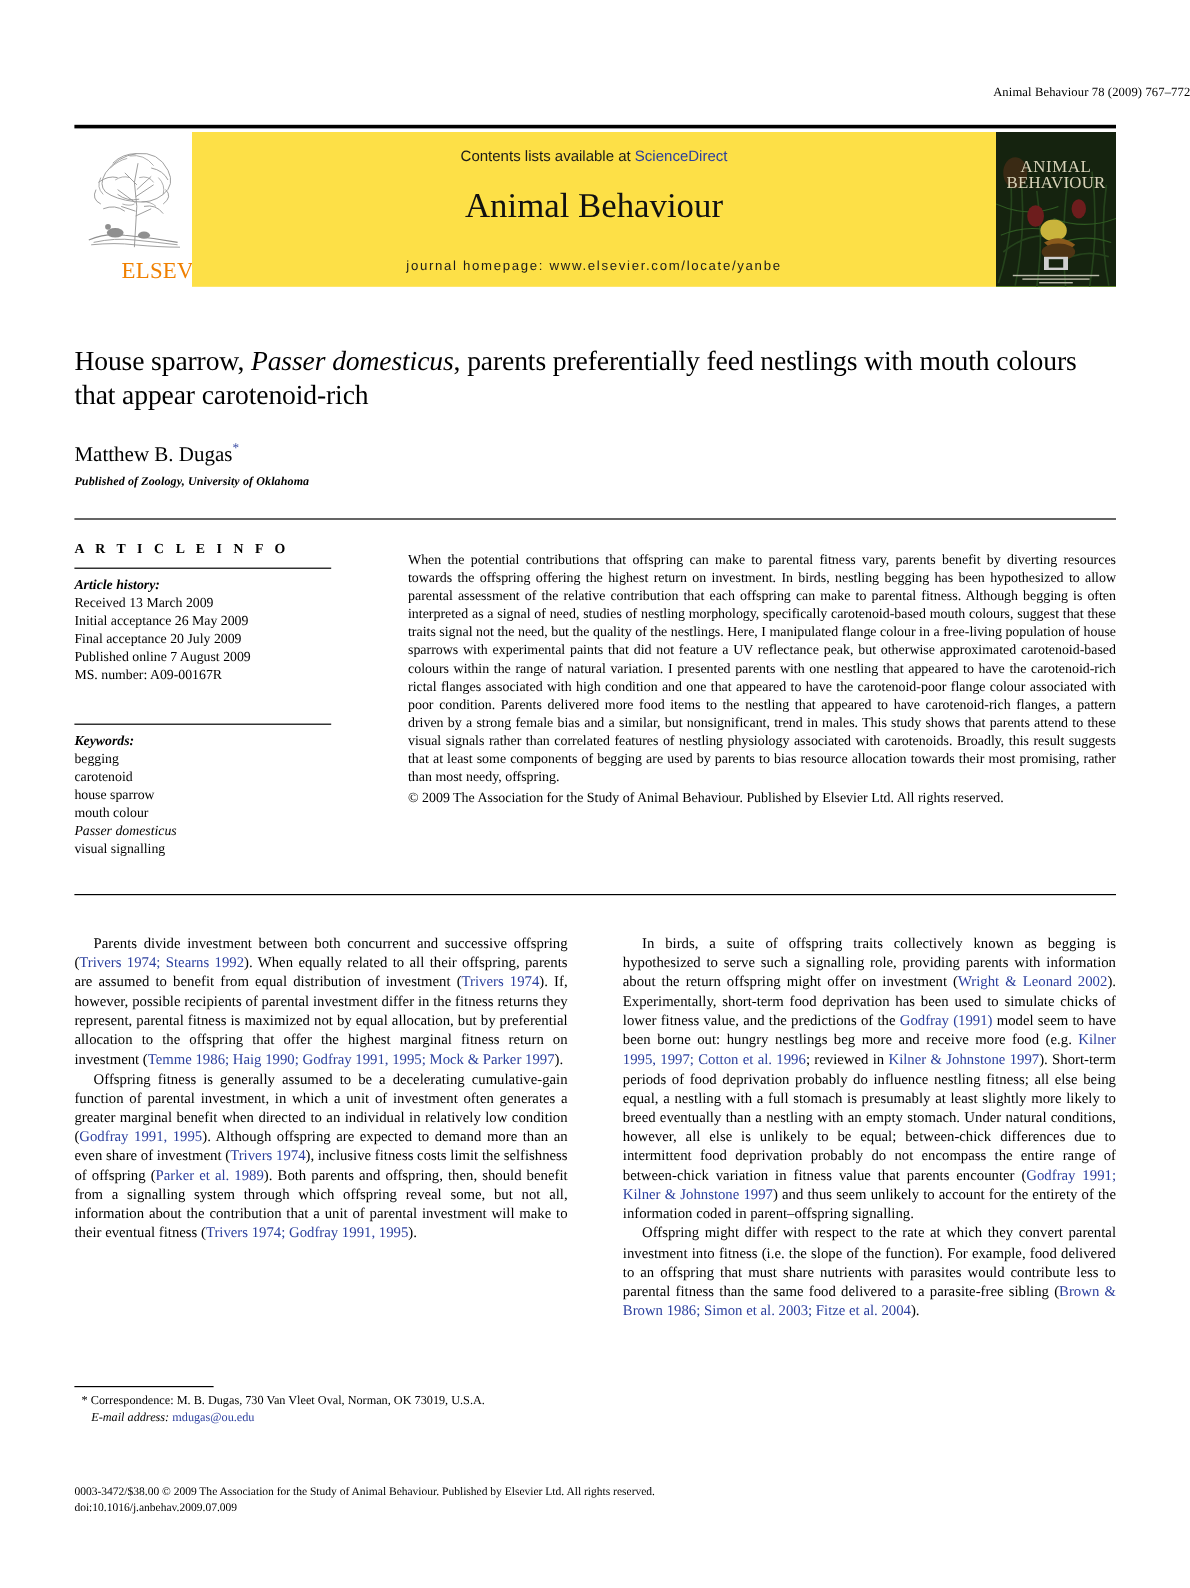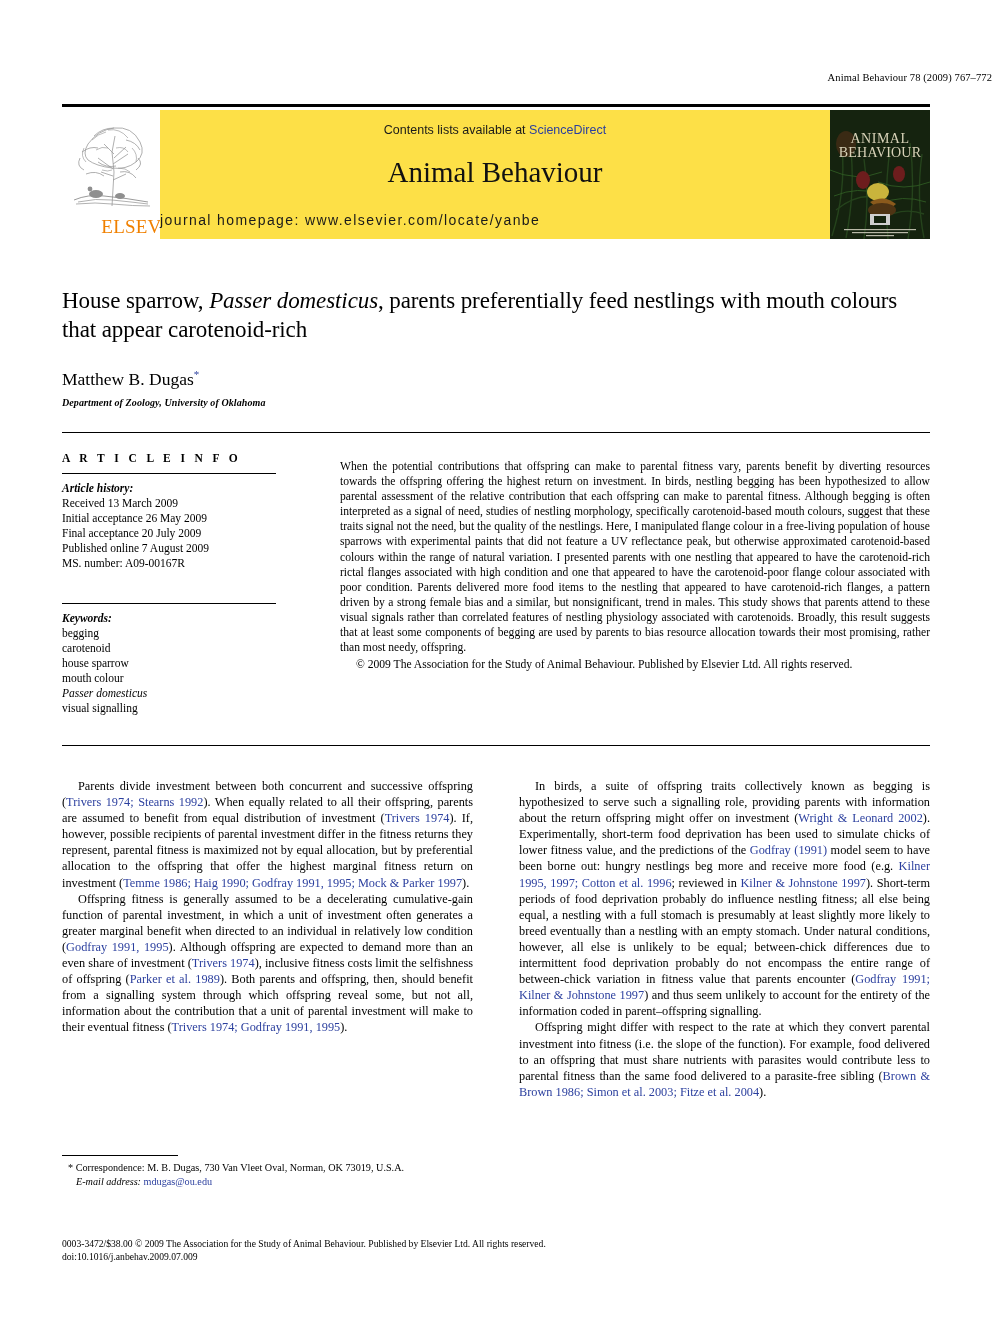--- a/index.html
+++ b/index.html
@@ -93,22 +93,23 @@
     width: 100%;
     text-align: center;
     font-family: "Liberation Serif", serif;
     font-size: 29px;
     color: #111;
   }
   .homepage-line {
     position: absolute;
     left: 0; bottom: 11px;
     width: 100%;
+    text-align: center;
     font-family: "Liberation Sans", sans-serif;
-    font-size: 14px;
+    font-size: 11px;
     letter-spacing: 1.4px;
     color: #1a1a1a;
   }
   .cover-thumb {
     width: 100px;
     flex: 0 0 100px;
     position: relative;
     background: #84cc16;
     overflow: hidden;
   }
@@ -174,21 +175,21 @@
   .ai-gap { height: 22px; }
 
   .abstract {
     position: absolute;
     left: 340px; top: 459px;
     width: 590px;
     font-size: 11.6px;
     line-height: 15.1px;
     text-align: justify;
   }
-  .abstract .copyright { display: block; margin-top: 2px; margin-left: 16px; }
+  .abstract .copyright { display: block; margin-top: 2px; }
 
   
   .body-cols {
     position: absolute;
     left: 62px; top: 778px;
     width: 868px;
     height: 420px;
     display: flex;
     flex-direction: row;
     gap: 46px;
@@ -309,21 +310,21 @@
           </g>
         </svg>
       </div>
 
     </div>
   </div>
 
   <div class="title-block">
     <h1 class="paper-title"><span>House sparrow, </span><i>Passer domesticus</i><span>, parents preferentially feed nestlings with mouth colours that appear carotenoid-rich</span></h1>
     <div class="author"><span>Matthew B. Dugas</span><sup>*</sup></div>
-    <div class="affiliation">Department of Zoology, University of Oklahoma</div>
+    <div class="affiliation">Published of Zoology, University of Oklahoma</div>
   </div>
 
   <div class="info-rule-top"></div>
   <div class="info-rule-bottom"></div>
 
   <div class="article-info">
     <div class="ai-head">A R T I C L E  I N F O</div>
     <div class="ai-rule"></div>
     <div class="ai-block">
       <div class="ai-label">Article history:</div>

